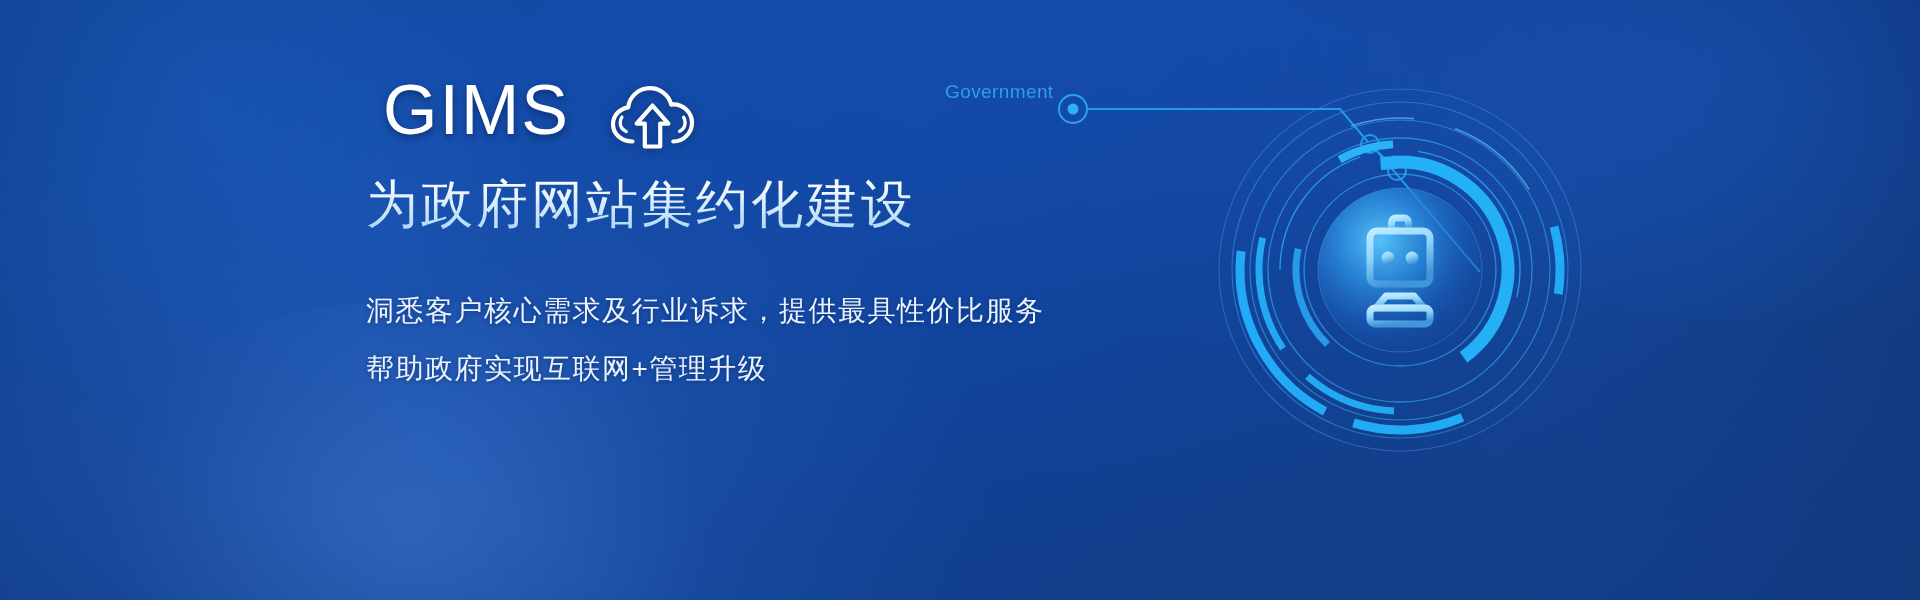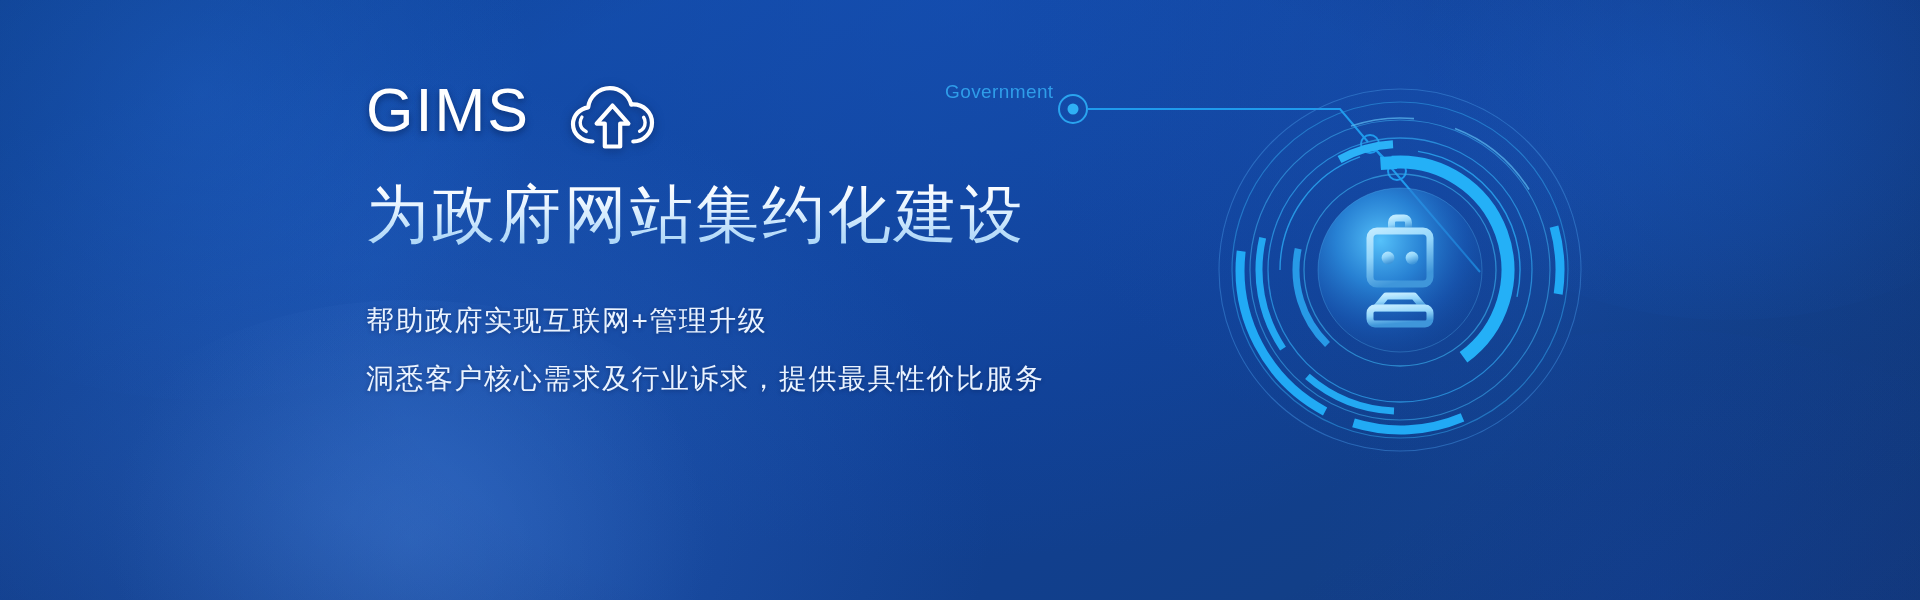--- a/index.html
+++ b/index.html
@@ -59,37 +59,38 @@
     left: 366px;
     top: 62px;
     width: 760px;
   }
   .brand-row {
     display: flex;
     align-items: center;
     height: 96px;
   }
   .brand-name {
-    font-size: 61px;
+    font-size: 70px;
     line-height: 92px;
     font-weight: 400;
     color: #ffffff;
     letter-spacing: 2px;
     text-shadow: 0 3px 7px rgba(4,24,70,0.55);
     white-space: nowrap;
+    margin-left: 17px;
   }
   .cloud-icon {
     margin-left: 38px;
     margin-top: 8px;
     filter: drop-shadow(0 2px 5px rgba(4,24,70,0.5));
   }
 
   .headline {
-    margin-top: 22px;
-    font-size: 63px;
+    margin-top: 12px;
+    font-size: 52px;
     line-height: 68px;
     font-weight: 400;
     letter-spacing: 3px;
     white-space: nowrap;
     background: linear-gradient(180deg, #ffffff 6%, #eaf5ff 34%, #bfe0fb 72%, #a8d4f7 100%);
     -webkit-background-clip: text;
     background-clip: text;
     color: transparent;
     -webkit-text-fill-color: transparent;
     text-shadow: none;
@@ -150,22 +151,22 @@
           <path d="M18.2 50.5 C14.6 49.0 12.2 45.6 12.2 41.6 C12.2 39.6 12.8 37.7 13.9 36.1" stroke="#ffffff" stroke-width="3.4" stroke-linecap="round"></path>
           <path d="M71.6 50.2 C74.9 48.6 77.1 45.3 77.1 41.5 C77.1 39.6 76.6 37.8 75.6 36.3" stroke="#ffffff" stroke-width="3.4" stroke-linecap="round"></path>
           <path d="M44.5 24.6 L60.4 42.6 L52.2 42.6 L52.2 65.5 L36.8 65.5 L36.8 42.6 L28.6 42.6 Z" stroke="#ffffff" stroke-width="4.2" stroke-linejoin="round" fill="none"></path>
         </svg>
       </span>
     </div>
 
     <div class="headline">为政府网站集约化建设</div>
 
     <div class="sub-lines">
+      <div class="sub-line">洞悉客户核心需求及行业诉求，提供最具性价比服务</div>
       <div class="sub-line">帮助政府实现互联网+管理升级</div>
-      <div class="sub-line">洞悉客户核心需求及行业诉求，提供最具性价比服务</div>
     </div>
   </div>
 
   <div class="graphic">
 
     <div class="node-label">Government</div>
 
     <svg width="760" height="480" viewBox="0 0 760 480">
       <defs>
         <radialGradient id="coreGlow" cx="38%" cy="32%" r="72%">

